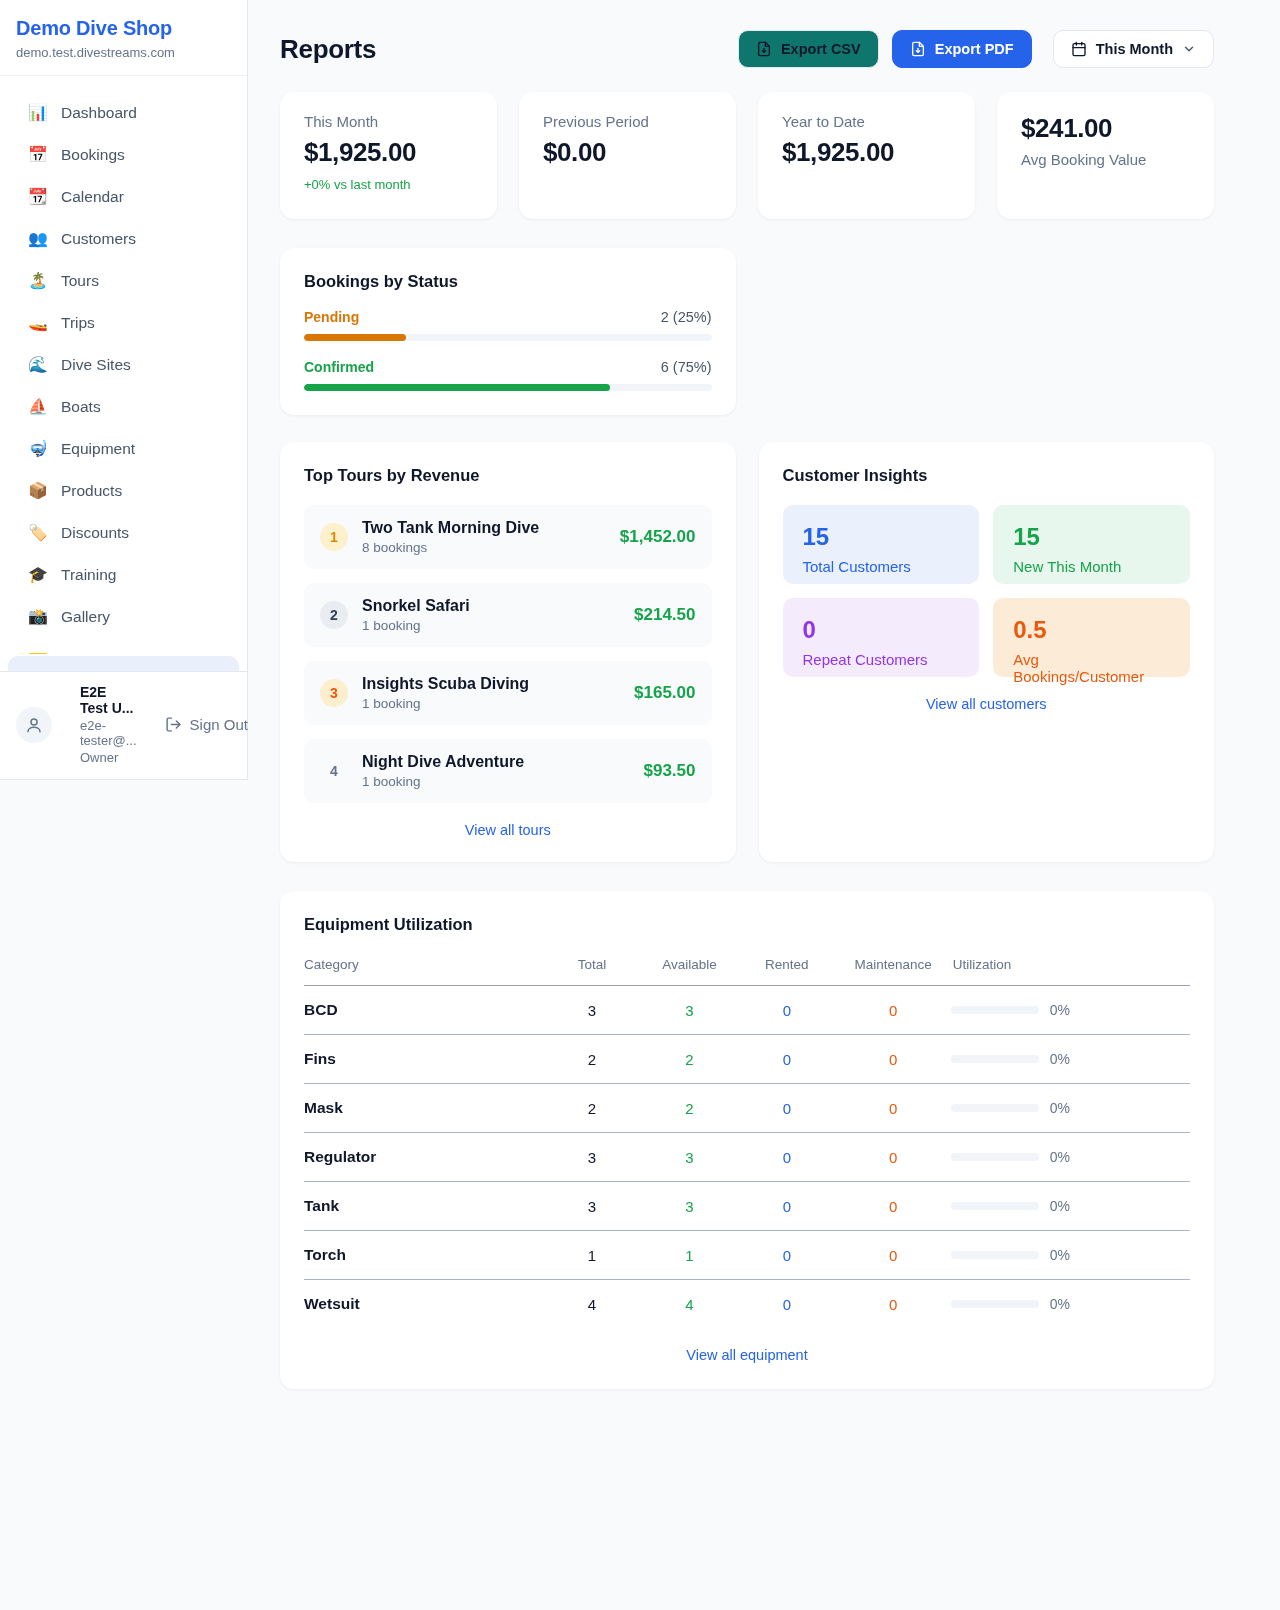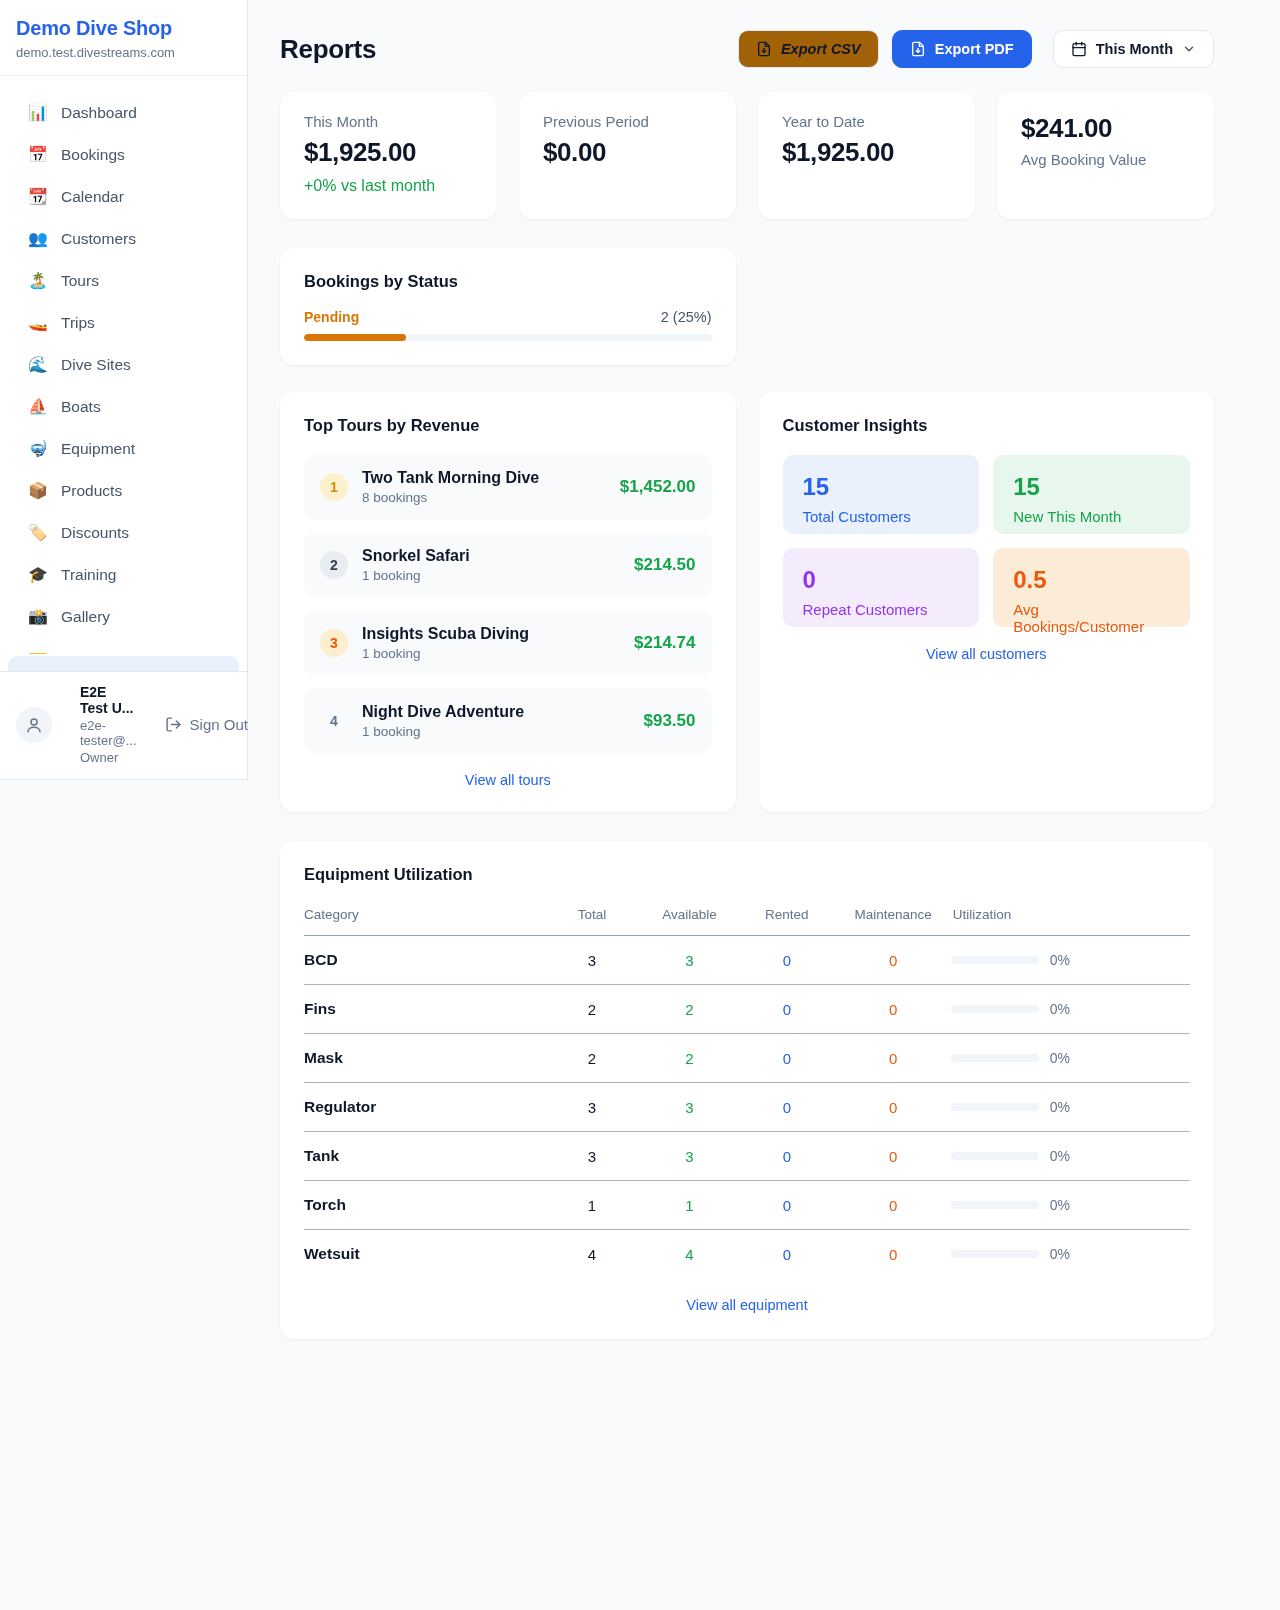--- a/index.html
+++ b/index.html
@@ -38,30 +38,30 @@
   
   .main { margin-left:248px; padding:30px 66px 75px 32px; }
   .topbar { display:flex; align-items:center; }
   .page-title { font-size:26px; font-weight:bold; letter-spacing:-0.3px; }
   .topbar-actions { margin-left:auto; display:flex; align-items:center; }
   .btn {
     height:38px; border-radius:10px; display:inline-flex; align-items:center; gap:9px;
     padding:0 17px; font-size:14.5px; font-weight:600; cursor:pointer;
     font-family:"Liberation Sans", sans-serif;
   }
-  .btn-white { background:#a16207; border:1px solid #e2e8f0; color:#0f172a;font-style:italic; }
+  .btn-white { background:#0f766e; border:1px solid #e2e8f0; color:#0f172a; }
   .btn-blue  { background:#2563eb; border:1px solid #2563eb; color:#fff; margin-left:13px; }
   .btn-period{ background:#fff; border:1px solid #e2e8f0; color:#0f172a; margin-left:21px; }
   .btn svg { flex-shrink:0; }
   
   .stats { display:grid; grid-template-columns:repeat(4,1fr); gap:22px; margin-top:24px; }
   .stat-card { background:#fff; border-radius:14px; padding:21px 24px; height:127px; box-shadow:0 1px 3px rgba(15,23,42,.06); }
   .stat-label { font-size:15px; color:#64748b; }
   .stat-value { font-size:26px; font-weight:bold; letter-spacing:-0.4px; margin-top:7px; }
-  .stat-note  { font-size:16px; color:#16a34a; margin-top:9px; }
+  .stat-note  { font-size:13px; color:#16a34a; margin-top:9px; }
   .stat-card.value-first .stat-value { margin-top:0; }
   .stat-card.value-first .stat-label { margin-top:7px; }
   
   .grid2 { display:grid; grid-template-columns:1fr 1fr; gap:23px; }
   .row1 { margin-top:29px; align-items:start; }
   .row2 { margin-top:27px; align-items:stretch; }
   .card { background:#fff; border-radius:14px; padding:24px; box-shadow:0 1px 3px rgba(15,23,42,.06); }
   .card-title { font-size:16.5px; font-weight:bold; }
   .rev-chart { margin-top:19px; height:186px; background:#2563eb; }
   
@@ -274,20 +274,29 @@
           <div class="status-row">
             <div class="status-top">
               <span class="status-label" style="color: rgb(217, 119, 6);">Pending</span>
               <span class="status-value">2 (25%)</span>
             </div>
             <div class="status-track">
               <div class="status-fill" style="background: rgb(217, 119, 6); width: 25%;"></div>
             </div>
           </div>
 
+          <div class="status-row">
+            <div class="status-top">
+              <span class="status-label" style="color: rgb(22, 163, 74);">Confirmed</span>
+              <span class="status-value">6 (75%)</span>
+            </div>
+            <div class="status-track">
+              <div class="status-fill" style="background: rgb(22, 163, 74); width: 75%;"></div>
+            </div>
+          </div>
         </div>
     </div>
   </section>
 
   <section class="grid2 row2">
     <div class="card">
       <div class="card-title">Top Tours by Revenue</div>
       <div class="tour-list">
 
           <div class="tour-row">
@@ -307,21 +316,21 @@
             </div>
             <div class="tour-price">$214.50</div>
           </div>
 
           <div class="tour-row">
             <div class="rank-badge" style="background: rgb(253, 238, 205); color: rgb(234, 88, 12);">3</div>
             <div>
               <div class="tour-name">Insights Scuba Diving</div>
               <div class="tour-sub">1 booking</div>
             </div>
-            <div class="tour-price">$214.74</div>
+            <div class="tour-price">$165.00</div>
           </div>
 
           <div class="tour-row">
             <div class="rank-badge" style="background: transparent; color: rgb(100, 116, 139);">4</div>
             <div>
               <div class="tour-name">Night Dive Adventure</div>
               <div class="tour-sub">1 booking</div>
             </div>
             <div class="tour-price">$93.50</div>
           </div>

